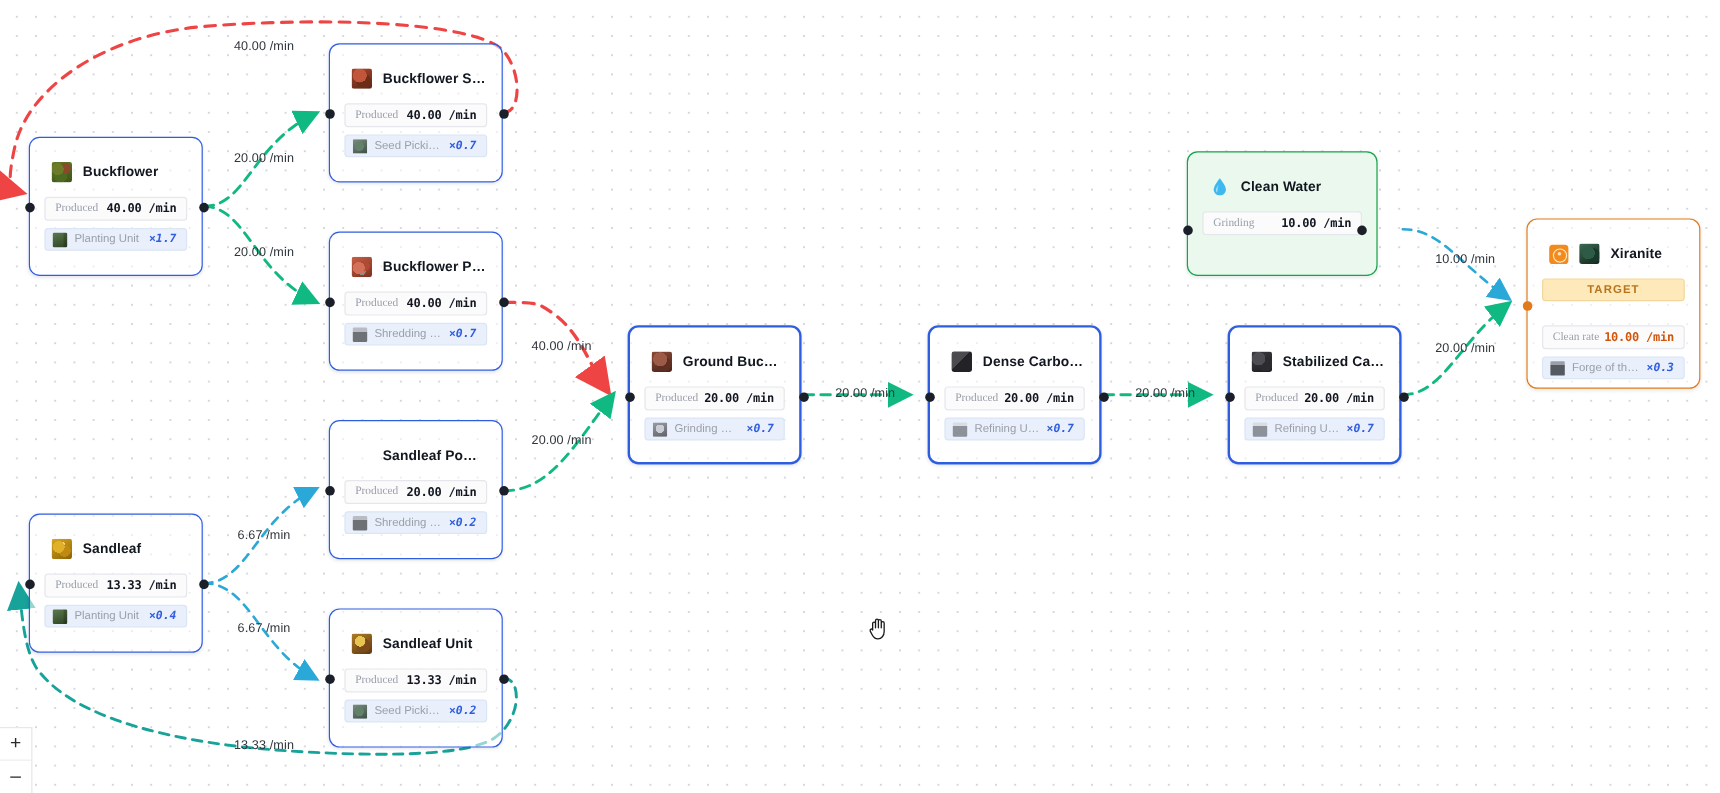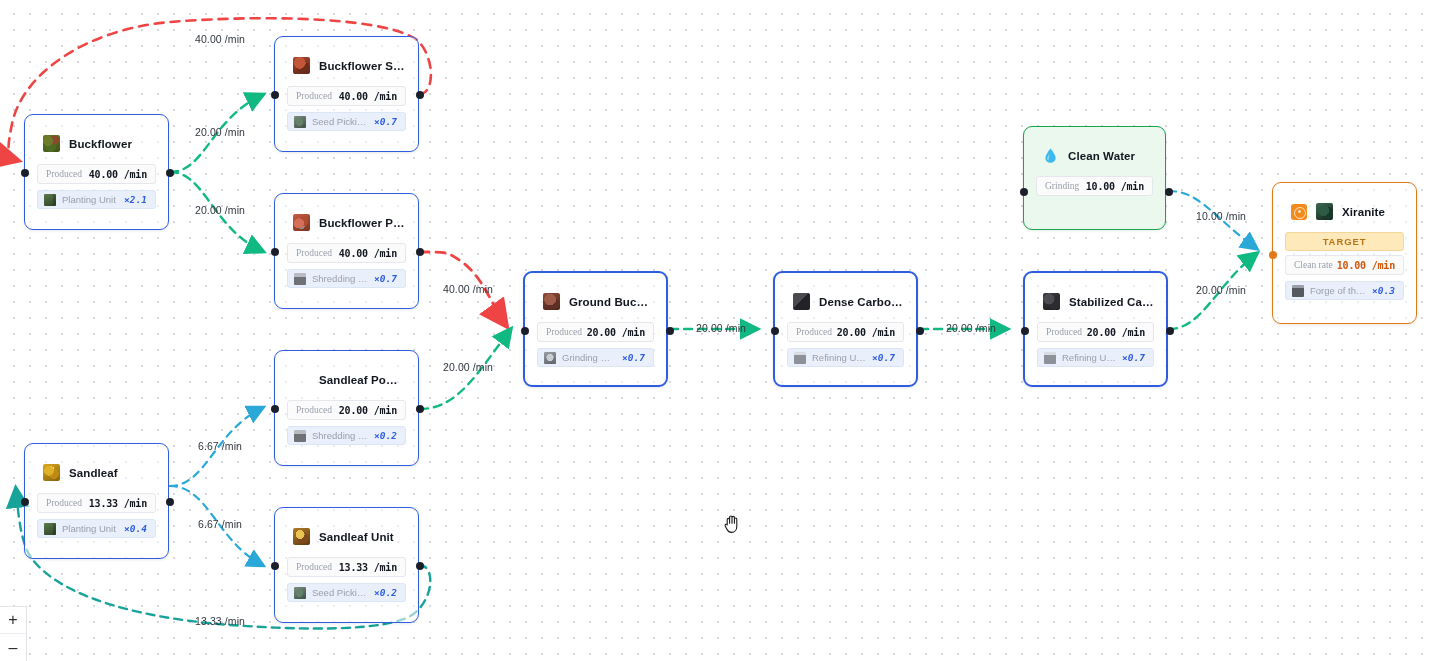--- a/index.html
+++ b/index.html
@@ -142,21 +142,21 @@
   .target-banner {
     background: #fde9b9;
     border: 1px solid #f3d79a;
     border-radius: 3px;
     text-align: center;
     font-size: 9.5px;
     font-weight: bold;
     color: #b9741a;
     letter-spacing: 0.9px;
     padding: 3px 17px;
-    margin-bottom: 4px;
+    margin-bottom: 20px;
   }
   .target-badge {
     width: 16px; height: 16px;
     flex: 0 0 16px;
     background: #f28b1c;
     border-radius: 3px;
     position: relative;
   }
   .target-badge::before {
     content: "";
@@ -342,21 +342,21 @@
       <span class="sprite sp-buckflower"></span>
       <span class="node-title">Buckflower</span>
     </div>
     <div class="rate-row">
       <span class="rate-label">Produced</span>
       <span class="rate-value">40.00 /min</span>
     </div>
     <div class="machine-row">
       <span class="machine-icon mi-planting"></span>
       <span class="machine-name">Planting Unit</span>
-      <span class="machine-mult">×2.1</span>
+      <span class="machine-mult">×1.7</span>
     </div>
     <span class="port" style="left:0px;top:58px"></span>
     <span class="port" style="left:145px;top:58px"></span>
   </div>
 
   <div class="node kind-item" style="left:274px;top:36px;width:145px;height:116px">
     <div class="node-head">
       <span class="sprite sp-buckflower-seed"></span>
       <span class="node-title">Buckflower Seed</span>
     </div>
@@ -420,21 +420,21 @@
     </div>
     <div class="machine-row">
       <span class="machine-icon mi-seed-picking"></span>
       <span class="machine-name">Seed Picking Unit</span>
       <span class="machine-mult">×0.2</span>
     </div>
     <span class="port" style="left:0px;top:58px"></span>
     <span class="port" style="left:145px;top:58px"></span>
   </div>
 
-  <div class="node kind-item" style="left:24px;top:443px;width:145px;height:116px">
+  <div class="node kind-item" style="left:24px;top:428px;width:145px;height:116px">
     <div class="node-head">
       <span class="sprite sp-sandleaf"></span>
       <span class="node-title">Sandleaf</span>
     </div>
     <div class="rate-row">
       <span class="rate-label">Produced</span>
       <span class="rate-value">13.33 /min</span>
     </div>
     <div class="machine-row">
       <span class="machine-icon mi-planting"></span>
@@ -492,21 +492,21 @@
     </div>
     <div class="machine-row">
       <span class="machine-icon mi-refining"></span>
       <span class="machine-name">Refining Unit</span>
       <span class="machine-mult">×0.7</span>
     </div>
     <span class="port" style="left:0px;top:58px"></span>
     <span class="port" style="left:145px;top:58px"></span>
   </div>
 
-  <div class="node kind-raw" style="left:1023px;top:126px;width:143px;height:104px">
+  <div class="node kind-raw" style="left:989px;top:126px;width:159px;height:104px">
     <div class="node-head">
       <span class="sprite sp-clean-water">
         <svg width="17" height="17" viewBox="0 0 17 17">
           <path d="M8.5,1.5 C8.5,1.5 3.4,7.6 3.4,10.9 C3.4,13.7 5.7,15.8 8.5,15.8 C11.3,15.8 13.6,13.7 13.6,10.9 C13.6,7.6 8.5,1.5 8.5,1.5 Z" fill="#3fb8f0"></path>
           <path d="M6.6,10.6 C6.6,8.9 8.0,6.7 8.0,6.7 C8.0,6.7 5.4,9.3 5.4,11.2 C5.4,12.6 6.2,13.6 6.2,13.6 C6.2,13.6 6.6,12.2 6.6,10.6 Z" fill="#b8e8fb"></path>
         </svg>
       </span>
       <span class="node-title">Clean Water</span>
     </div>
     <div class="rate-row">

